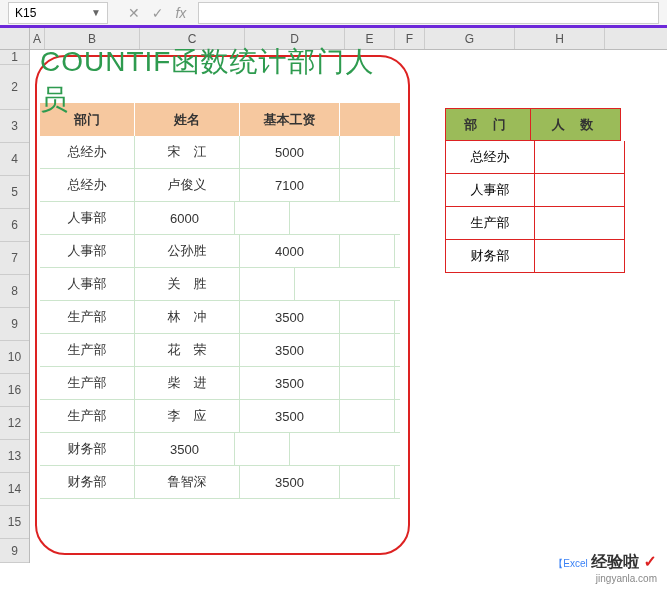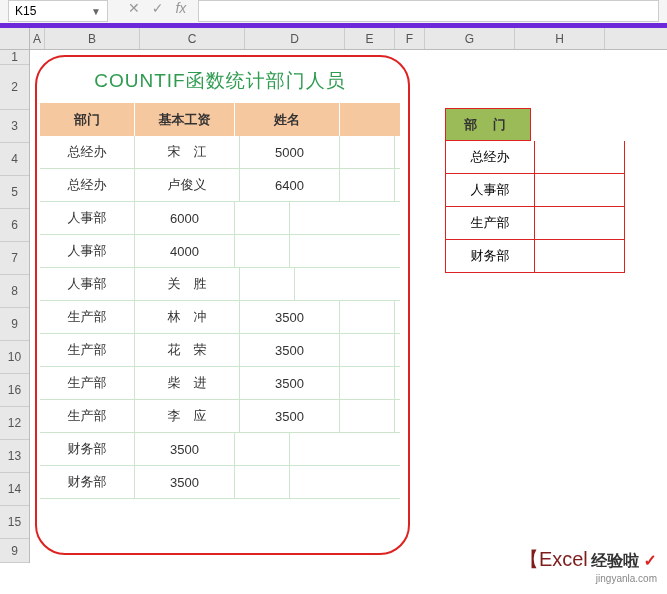--- a/index.html
+++ b/index.html
@@ -1,18 +1,18 @@
 <!DOCTYPE html>
 <html><head>
   <meta charset="utf-8">
   <style>
     * { box-sizing: border-box; margin: 0; padding: 0; }
     body { font-family: Arial, "Microsoft YaHei", sans-serif; font-size: 12px; background: #fff; width: 667px; height: 594px; overflow: hidden; position: relative; }
     
-    .formula-bar { display: flex; align-items: flex-start; height: 28px; border-bottom: 5px solid #6d28d9; background: #f5f5f5; }
+    .formula-bar { display: flex; align-items: center; height: 28px; border-bottom: 3px solid #6d28d9; background: #f5f5f5; }
     .name-box { width: 100px; height: 22px; margin: 0 8px; background: #fff; border: 1px solid #ccc; display: flex; align-items: center; padding: 0 6px; justify-content: space-between; }
     .name-box-text { font-size: 12px; }
     .name-box-dd { color: #666; font-size: 10px; }
     .fb-btns { display: flex; gap: 12px; padding: 0 12px; color: #999; font-size: 14px; align-items: center; }
     .fb-btn { cursor: pointer; }
     .fx { font-style: italic; }
     .formula-input { flex: 1; height: 22px; background: #fff; border: 1px solid #ccc; margin-right: 8px; }
     
     .sheet-area { position: relative; }
     .col-headers { display: flex; height: 22px; background: #e8e8e8; border-bottom: 1px solid #bbb; }
@@ -30,38 +30,38 @@
     .grid-body { display: flex; }
     .row-headers { width: 30px; background: #e8e8e8; border-right: 1px solid #bbb; }
     .row-h { border-bottom: 1px solid #ccc; display: flex; align-items: center; justify-content: center; color: #555; font-size: 12px; }
     .rh-1 { height: 15px; }
     .rh-2 { height: 45px; }
     .rh-std { height: 33px; }
     .rh-last { height: 24px; }
     
     .cells { position: relative; flex: 1; }
     
-    .title-cell { color: #2e9b4f; font-size: 19px; font-weight: normal; letter-spacing: 1px; }
+    .title-cell { color: #2e9b4f; font-size: 28px; font-weight: normal; letter-spacing: 1px; }
     
     .main-table { position: absolute; left: 10px; top: 8px; width: 360px; }
     .rounded-box { position: absolute; left: 5px; top: 5px; width: 375px; height: 500px; border: 2px solid #d22; border-radius: 30px; pointer-events: none; }
     
     .hdr-row { display: flex; background: #f6c89f; height: 33px; }
     .hdr-cell { display: flex; align-items: center; justify-content: center; font-size: 13px; color: #333; font-weight: bold; border-right: 1px solid #fff; }
     .data-row { display: flex; height: 33px; border-bottom: 1px solid #cce5cc; }
     .data-cell { display: flex; align-items: center; justify-content: center; font-size: 13px; color: #333; border-right: 1px solid #cce5cc; }
     
     .side-table { position: absolute; left: 415px; top: 58px; width: 180px; }
     .side-hdr { display: flex; height: 33px; }
     .side-hdr-cell { background: #9bbb59; border: 1px solid #d22; display: flex; align-items: center; justify-content: center; font-size: 13px; color: #333; font-weight: bold; letter-spacing: 6px; }
     .side-row { display: flex; height: 33px; }
     .side-cell { border: 1px solid #d22; border-top: none; display: flex; align-items: center; justify-content: center; font-size: 13px; }
     
     .watermark { position: absolute; right: 10px; bottom: 10px; text-align: right; }
-    .wm-excel { color: #7f1d1d; font-size: 20px; }
+    .wm-excel { color: #3b82f6; font-size: 10px; }
     .wm-logo { font-size: 16px; font-weight: bold; color: #333; }
     .wm-logo .red { color: #d22; }
     .wm-url { font-size: 10px; color: #888; }
   </style>
 </head>
 <body>
 
 <div class="formula-bar">
   <div class="name-box">
     <span class="name-box-text">K15</span>
@@ -110,43 +110,44 @@
 
     <div class="cells">
       <div class="rounded-box"></div>
 
       <div class="main-table">
         <div style="height:45px;display:flex;align-items:center;justify-content:center;">
           <span class="title-cell">COUNTIF函数统计部门人员</span>
         </div>
         <div class="hdr-row">
           <div class="hdr-cell" style="width:95px">部门</div>
+          <div class="hdr-cell" style="width:105px">姓名</div>
           <div class="hdr-cell" style="width:100px">基本工资</div>
-          <div class="hdr-cell" style="width:105px">姓名</div>
         </div>
         <div id="main-rows">
             <div class="data-row">
               <div class="data-cell" style="width:95px">总经办</div>
               <div class="data-cell" style="width:105px">宋　江</div>
               <div class="data-cell" style="width:100px">5000</div>
               <div class="data-cell" style="width:55px"></div>
             </div>
             <div class="data-row">
               <div class="data-cell" style="width:95px">总经办</div>
               <div class="data-cell" style="width:105px">卢俊义</div>
-              <div class="data-cell" style="width:100px">6400</div>
+              <div class="data-cell" style="width:100px">7100</div>
               <div class="data-cell" style="width:55px"></div>
             </div>
             <div class="data-row">
               <div class="data-cell" style="width:95px">人事部</div>
               <div class="data-cell" style="width:100px">6000</div>
               <div class="data-cell" style="width:55px"></div>
             </div>
             <div class="data-row">
               <div class="data-cell" style="width:95px">人事部</div>
+              <div class="data-cell" style="width:105px">公孙胜</div>
               <div class="data-cell" style="width:100px">4000</div>
               <div class="data-cell" style="width:55px"></div>
             </div>
             <div class="data-row">
               <div class="data-cell" style="width:95px">人事部</div>
               <div class="data-cell" style="width:105px">关　胜</div>
               <div class="data-cell" style="width:55px"></div>
             </div>
             <div class="data-row">
               <div class="data-cell" style="width:95px">生产部</div>
@@ -172,29 +173,31 @@
               <div class="data-cell" style="width:100px">3500</div>
               <div class="data-cell" style="width:55px"></div>
             </div>
             <div class="data-row">
               <div class="data-cell" style="width:95px">财务部</div>
               <div class="data-cell" style="width:100px">3500</div>
               <div class="data-cell" style="width:55px"></div>
             </div>
             <div class="data-row">
               <div class="data-cell" style="width:95px">财务部</div>
+              <div class="data-cell" style="width:105px">鲁智深</div>
               <div class="data-cell" style="width:100px">3500</div>
               <div class="data-cell" style="width:55px"></div>
             </div>
           </div>
       </div>
 
       <div class="side-table">
         <div class="side-hdr">
           <div class="side-hdr-cell" style="width:86px">部 门</div>
+          <div class="side-hdr-cell" style="width:90px;border-left:none">人 数</div>
         </div>
         <div id="side-rows">
             <div class="side-row">
               <div class="side-cell" style="width:90px">总经办</div>
               <div class="side-cell" style="width:90px;border-left:none"></div>
             </div>
             <div class="side-row">
               <div class="side-cell" style="width:90px">人事部</div>
               <div class="side-cell" style="width:90px;border-left:none"></div>
             </div>

